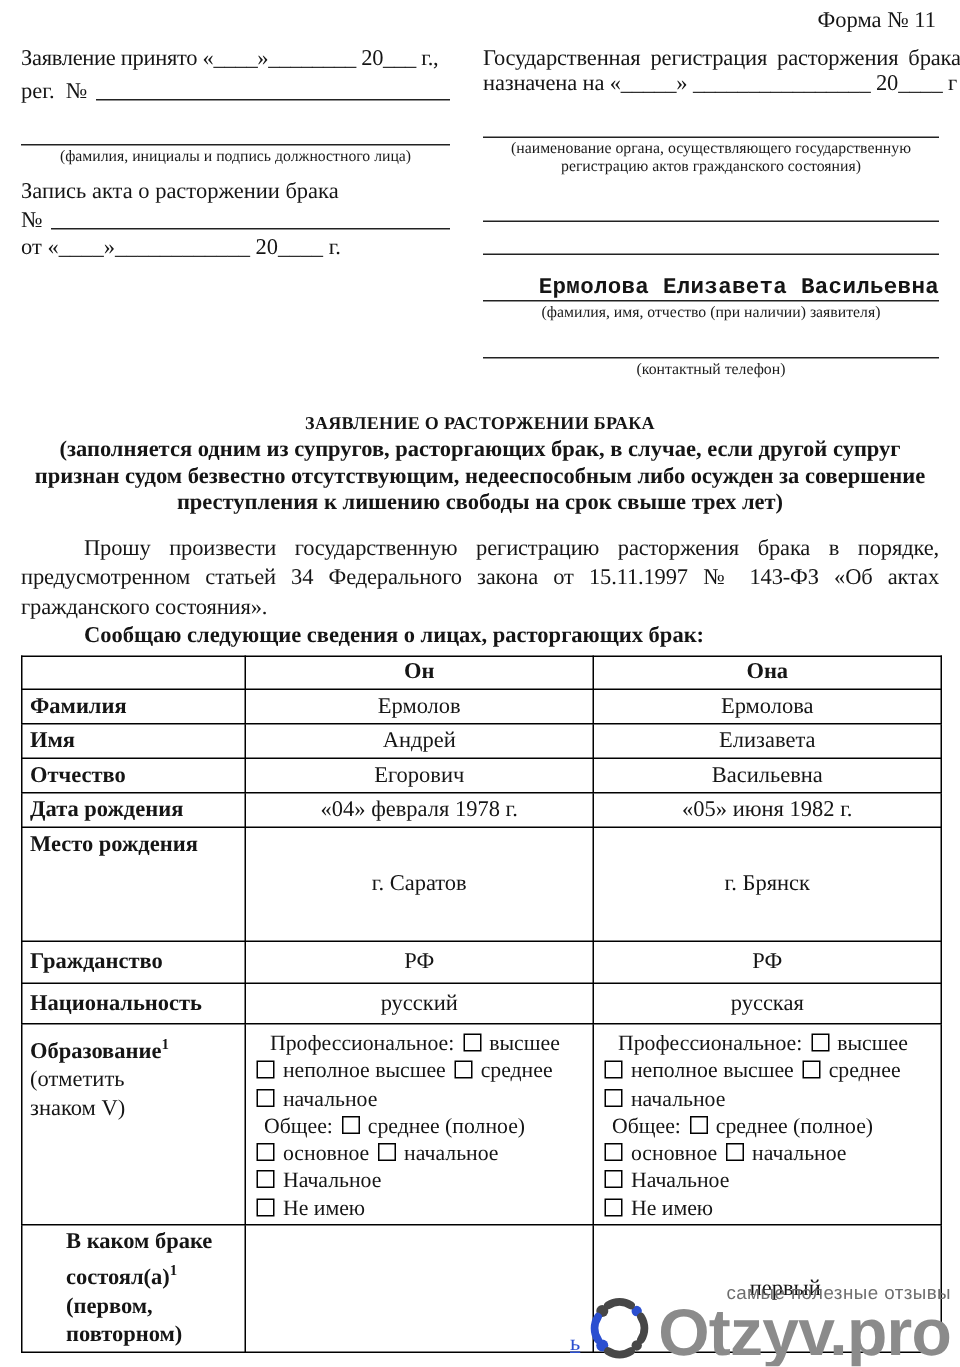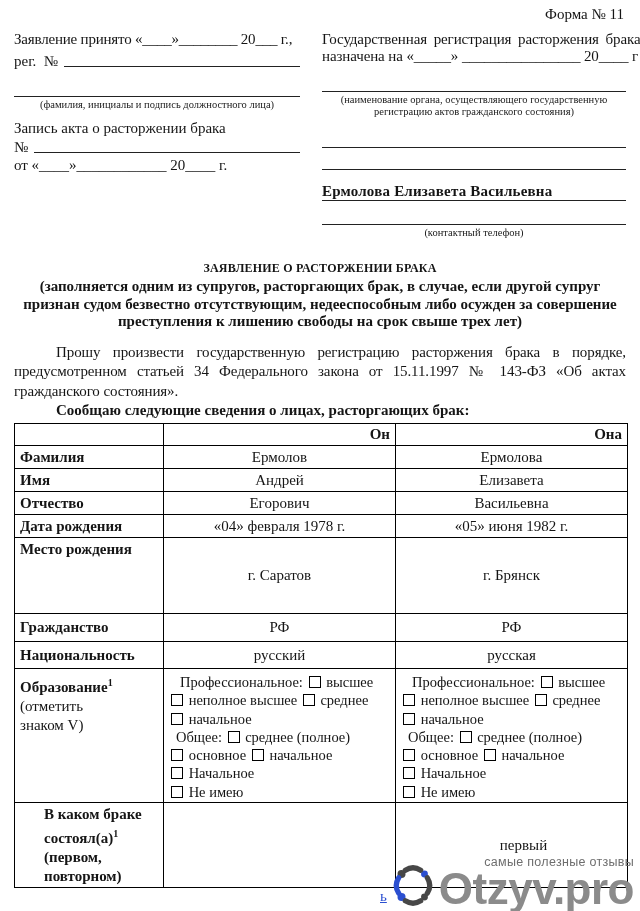--- a/index.html
+++ b/index.html
@@ -21,35 +21,35 @@
   .lf-prefix { white-space:pre; }
   .fill { flex:1; border-bottom:1px solid #222; margin:0 0 3px 6px; height:14px; }
   .rule { border-bottom:1px solid #222; }
   .caption { font-size:10.5px; text-align:center; line-height:12px; margin-top:2px; color:#1a1a1a; }
 
   .reg-line1 { white-space:nowrap; word-spacing:3px; letter-spacing:-0.1px; }
   .reg-line2 { white-space:nowrap; letter-spacing:-0.1px; }
   .rule-a { margin-top:26px; }
   .rule-b { margin-top:16px; height:14px; }
   .rule-c { margin-top:8px; height:14px; }
-  .name-line { border-bottom:1.5px solid #222; text-align:left; font-weight:bold; margin-top:13px; letter-spacing:0.2px; }
+  .name-line { border-bottom:1.5px solid #222; text-align:right; font-weight:bold; margin-top:13px; letter-spacing:0.2px;font-family:Liberation Mono, monospace; }
   .rule-phone { margin-top:12px; height:12px; }
 
   .title-block { margin-top:22px; text-align:center; font-weight:bold; }
   .title-main { font-size:12px; letter-spacing:0.2px; }
   .title-sub { font-size:15px; line-height:17.5px; margin-top:2px; padding:0 4px; }
 
   .para { margin-top:12px; text-align:justify; text-indent:42px; line-height:19.5px; letter-spacing:-0.1px; }
   .statement { font-weight:bold; text-indent:42px; margin-top:1px; }
 
   table.main { border-collapse:collapse; width:613px; margin:4px 0 0 0; table-layout:fixed; }
   table.main td { border:1.6px solid #000; font-size:15px; padding:1px 5px; vertical-align:middle; }
   td.lbl { font-weight:bold; width:149px; }
   td.val { text-align:center; width:232px; }
-  tr.r-head td { height:22px; text-align:right; font-weight:bold; }
+  tr.r-head td { height:22px; text-align:center; font-weight:bold; }
   tr.r-std td { height:23px; }
   tr.r-place td { height:76px; }
   tr.r-place td.lbl { vertical-align:top; padding-top:3px; }
   tr.r-cit td { height:28px; }
   tr.r-nat td { height:27px; }
   tr.r-edu td { height:131px; vertical-align:top; padding-top:4px; }
   tr.r-edu td.lbl { line-height:19px;margin-left:27px; }
   .lbl-note { font-weight:normal; }
   tr.r-marr td { height:64px;padding-left:29px; }
   tr.r-marr td.lbl { vertical-align:top; padding-top:2px; line-height:19px; }
@@ -95,20 +95,21 @@
     </div>
 
     <div class="col-right">
       <div class="reg-line1">Государственная  регистрация  расторжения брака</div>
       <div class="reg-line2">назначена на «_____» ________________ 20____ г</div>
       <div class="rule rule-a"></div>
       <div class="caption" style="padding:0 14px;">(наименование органа, осуществляющего государственную регистрацию актов гражданского состояния)</div>
       <div class="rule rule-b"></div>
       <div class="rule rule-c"></div>
       <div class="name-line">Ермолова Елизавета Васильевна</div>
+      <div class="caption">(фамилия, имя, отчество (при наличии) заявителя)</div>
       <div class="rule rule-phone"></div>
       <div class="caption">(контактный телефон)</div>
     </div>
   </div>
 
   <div class="title-block">
     <div class="title-main">ЗАЯВЛЕНИЕ О РАСТОРЖЕНИИ БРАКА</div>
     <div class="title-sub">(заполняется одним из супругов, расторгающих брак, в случае, если другой супруг признан судом безвестно отсутствующим, недееспособным либо осужден за совершение преступления к лишению свободы на срок свыше трех лет)</div>
   </div>
 

